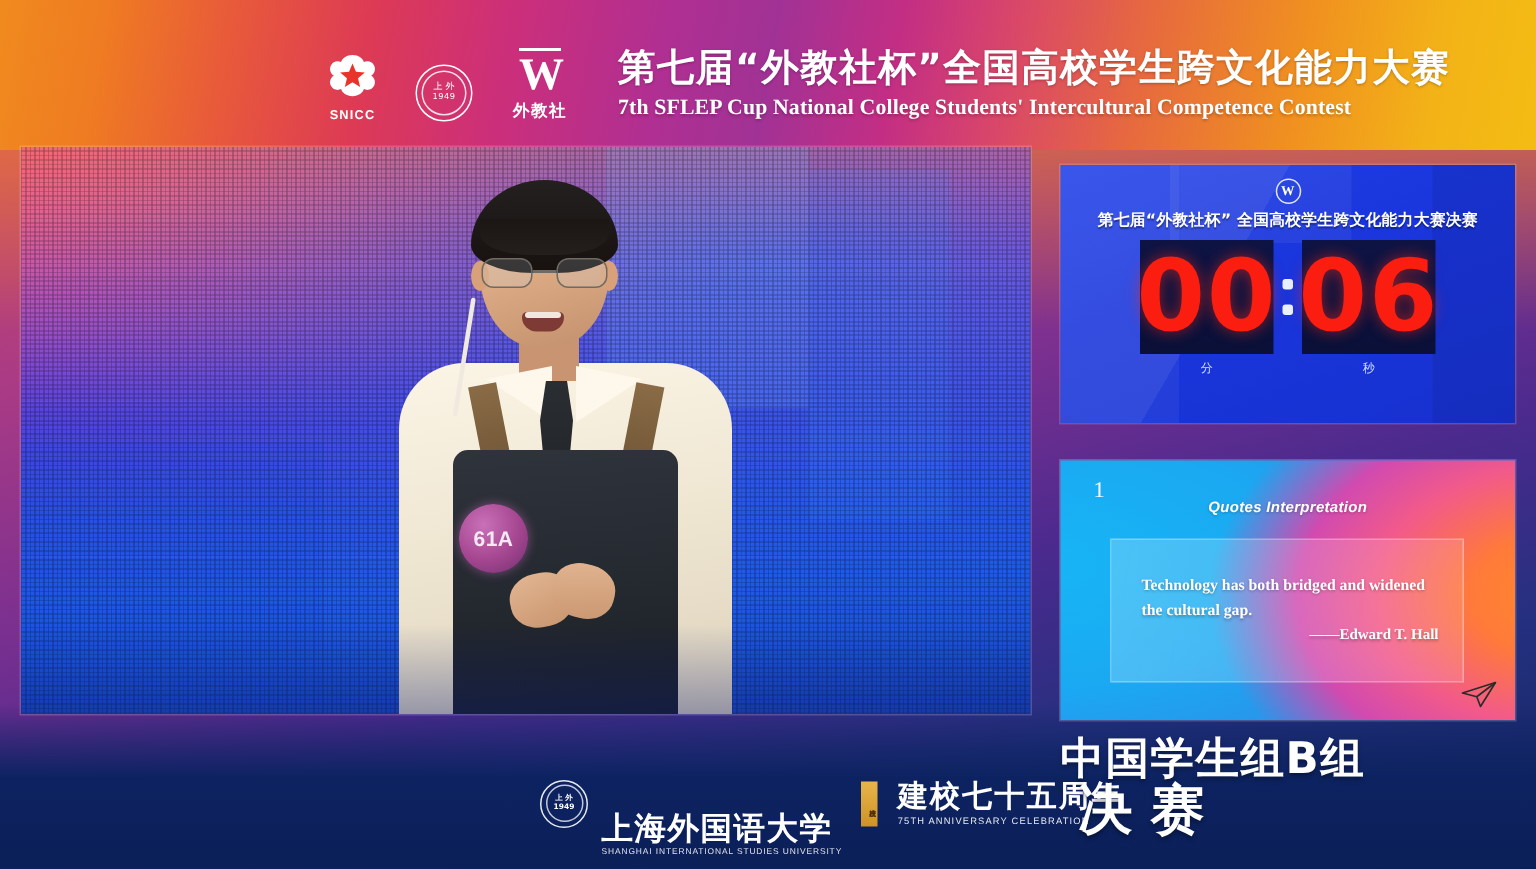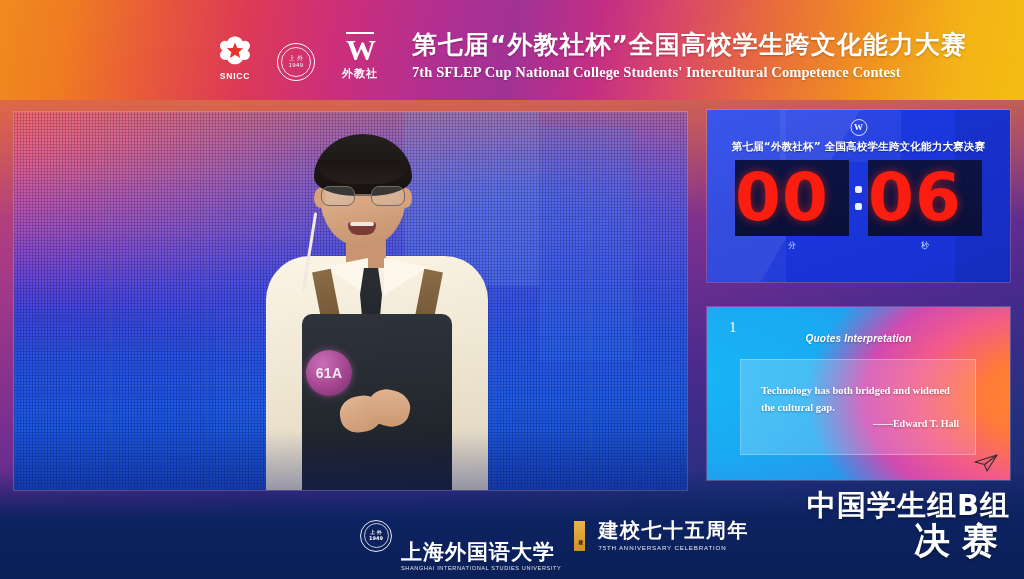--- a/index.html
+++ b/index.html
@@ -80,21 +80,21 @@
       linear-gradient(165deg, #c8496a 0%, #a83a86 22%, #7c3090 42%,
                       #4b2a8e 60%, #24307f 78%, #12235f 100%);
   }
   .body-bg::after {
     content:""; position:absolute; left:0; right:0; bottom:0; height:110px;
     background: linear-gradient(180deg, rgba(12,35,95,0) 0%, #0d2361 45%, #0b1f58 100%);
   }
 
   
   .video {
-    position: absolute; left: 14px; top: 112px; width: 673px; height: 378px;
+    position: absolute; left: 14px; top: 98px; width: 673px; height: 378px;
     overflow: hidden; background: #1b39c0;
     box-shadow: 0 0 0 1px rgba(255,255,255,.18);
     text-align: right;
   }
   .led-wall {
     position: absolute; inset: 0;
     background:
       radial-gradient(130% 85% at 74% 22%, rgba(20,120,255,.55) 0%, rgba(20,120,255,0) 60%),
       radial-gradient(120% 70% at 12% 8%, rgba(255,110,120,.55) 0%, rgba(255,110,120,0) 55%),
       linear-gradient(178deg,
@@ -249,23 +249,23 @@
     font-size: 10.5px; color: #ffffff; font-weight: bold;
     font-family: "DejaVu Sans", sans-serif; letter-spacing: .2px;
     text-shadow: 0 1px 1px rgba(0,0,0,.4);
   }
   .timer-clock {
     position: absolute; left: 0; top: 50px; width: 100%;
     display: flex; align-items: flex-start; justify-content: center; gap: 6px;
   }
   .digit-group { display: flex; flex-direction: column; align-items: center; }
   .digit-box {
-    width: 114px; height: 76px;
+    width: 89px; height: 76px;
     background: linear-gradient(180deg, #0d1444 0%, #0a1038 100%);
-    display: flex; align-items: center; justify-content: flex-start;
+    display: flex; align-items: center; justify-content: center;
   }
   .digit-box span {
     font-size: 66px; line-height: 66px; font-weight: bold; color: #fb1d10;
     font-family: "DejaVu Sans", "Liberation Sans", sans-serif;
     letter-spacing: 1px; text-shadow: 0 0 10px rgba(255,40,20,.55);
   }
   .unit-label {
     font-size: 8px; color: #cfe0ff; margin-top: 4px;
     font-family: "DejaVu Sans", sans-serif;
   }
@@ -350,21 +350,21 @@
   .anniv-cn {
     font-size: 20px; color: #fff; font-weight: bold; letter-spacing: 1.5px;
     font-family: "DejaVu Sans", sans-serif; white-space: nowrap; line-height: 1;
   }
   .anniv-en {
     font-size: 6.2px; color: rgba(255,255,255,.9); letter-spacing: .8px;
     margin-top: 4px; white-space: nowrap; font-family: "Liberation Sans", sans-serif;
   }
 
   
-  .group-label { position: absolute; left: 707px; top: 487px; width: 303px; text-align: right; }
+  .group-label { position: absolute; left: 707px; top: 487px; width: 303px; text-align: left; }
   .group-line1 {
     font-size: 29px; font-weight: bold; color: #ffffff; letter-spacing: 1px;
     font-family: "DejaVu Sans", sans-serif; line-height: 36px;
     text-shadow: 0 2px 3px rgba(0,0,0,.35);
   }
   .group-line2 {
     font-size: 36px; font-weight: bold; color: #ffffff; letter-spacing: 12px;
     font-family: "DejaVu Sans", sans-serif; line-height: 36px; padding-left: 12px;
     text-shadow: 0 2px 3px rgba(0,0,0,.35);
   }

